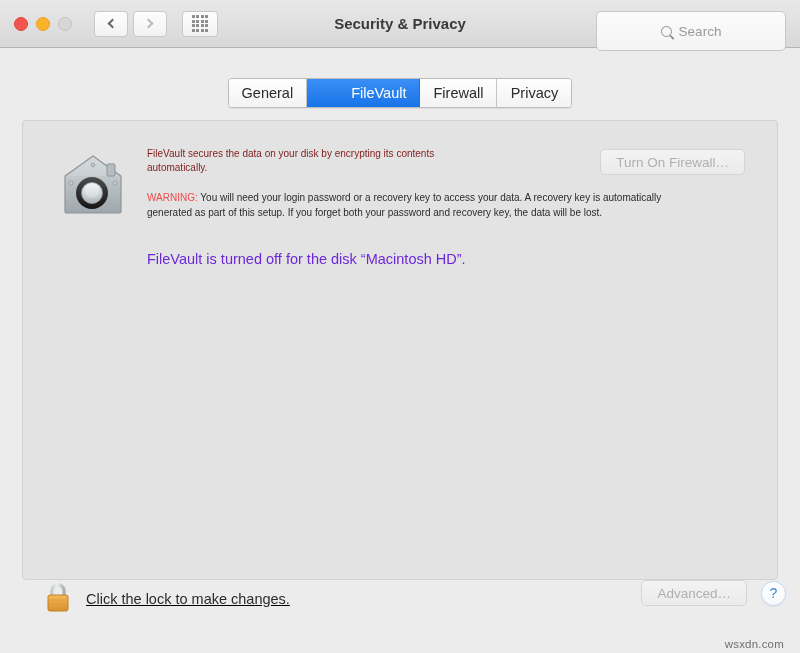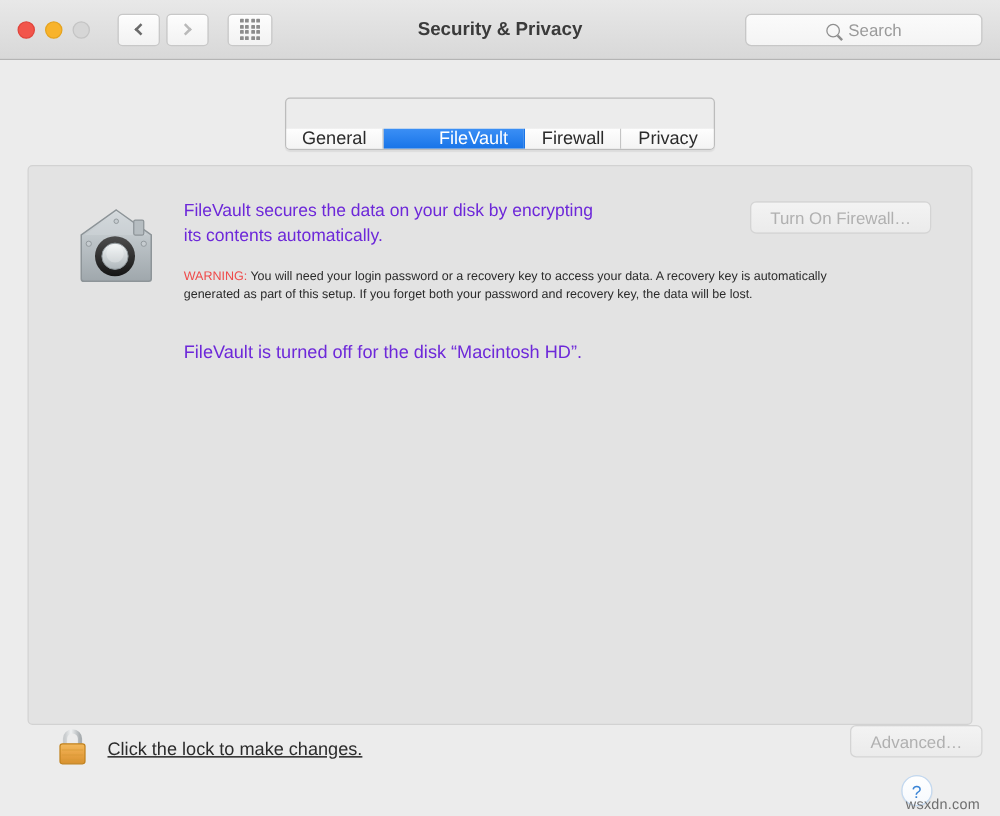--- a/index.html
+++ b/index.html
@@ -102,21 +102,21 @@
     color: #3a3a3a;
     font-weight: 700;
     pointer-events: none;
   }
 
   .search-field {
     position: absolute;
     right: 14px;
     top: 11px;
     width: 190px;
-    height: 26px;
+    height: 40px;
     background: linear-gradient(to bottom, #fbfbfb, #f4f4f4);
     border: 1px solid #c7c7c7;
     border-radius: 5px;
     display: flex;
     align-items: center;
     justify-content: center;
     gap: 7px;
   }
   .search-ico {
     width: 11px; height: 11px;
@@ -136,26 +136,25 @@
 
   
   .tabbar-area {
     flex: 0 0 auto;
     padding-top: 30px;
     display: flex;
     justify-content: center;
   }
   .tabbar {
     display: flex;
-    height: 42px;
+    height: 30px;
     border: 1px solid #bcbcbc;
     border-radius: 4px;
     overflow: hidden;
     box-shadow: 0 1px 1px rgba(0,0,0,0.07);
-    align-items: flex-end;
   }
   .tab {
     padding: 0 13px;
     display: flex;
     align-items: center;
     justify-content: center;
     font-size: 14.5px;
     color: #2b2b2b;
     background: linear-gradient(to bottom, #fefefe, #f3f3f3);
     border-right: 1px solid #c4c4c4;
@@ -197,23 +196,23 @@
   .fv-body { flex: 1 1 auto; min-width: 0; padding-top: 2px; }
 
   .fv-headrow {
     display: flex;
     justify-content: space-between;
     align-items: flex-start;
     gap: 14px;
   }
 
   .fv-desc {
-    font-size: 14px;
+    font-size: 10px;
     line-height: 1.42;
-    color: #6d28d9;
+    color: #7f1d1d;
     max-width: 330px;
   }
 
   .btn-disabled {
     flex: 0 0 auto;
     height: 26px;
     padding: 0 15px;
     background: linear-gradient(to bottom, #f3f3f3, #ebebeb);
     border: 1px solid #d4d4d4;
     border-radius: 5px;
@@ -264,21 +263,20 @@
     font-size: 14.5px;
     color: #2b2b2b;
   }
 
   .bottom-right {
     position: absolute;
     right: 14px;
     display: flex;
     align-items: center;
     gap: 14px;
-    flex-direction: column;
   }
 
   .help-btn {
     width: 25px; height: 25px;
     border-radius: 50%;
     background: linear-gradient(to bottom, #ffffff, #f6f9fd);
     border: 1px solid #c3d8ef;
     display: flex;
     align-items: center;
     justify-content: center;

